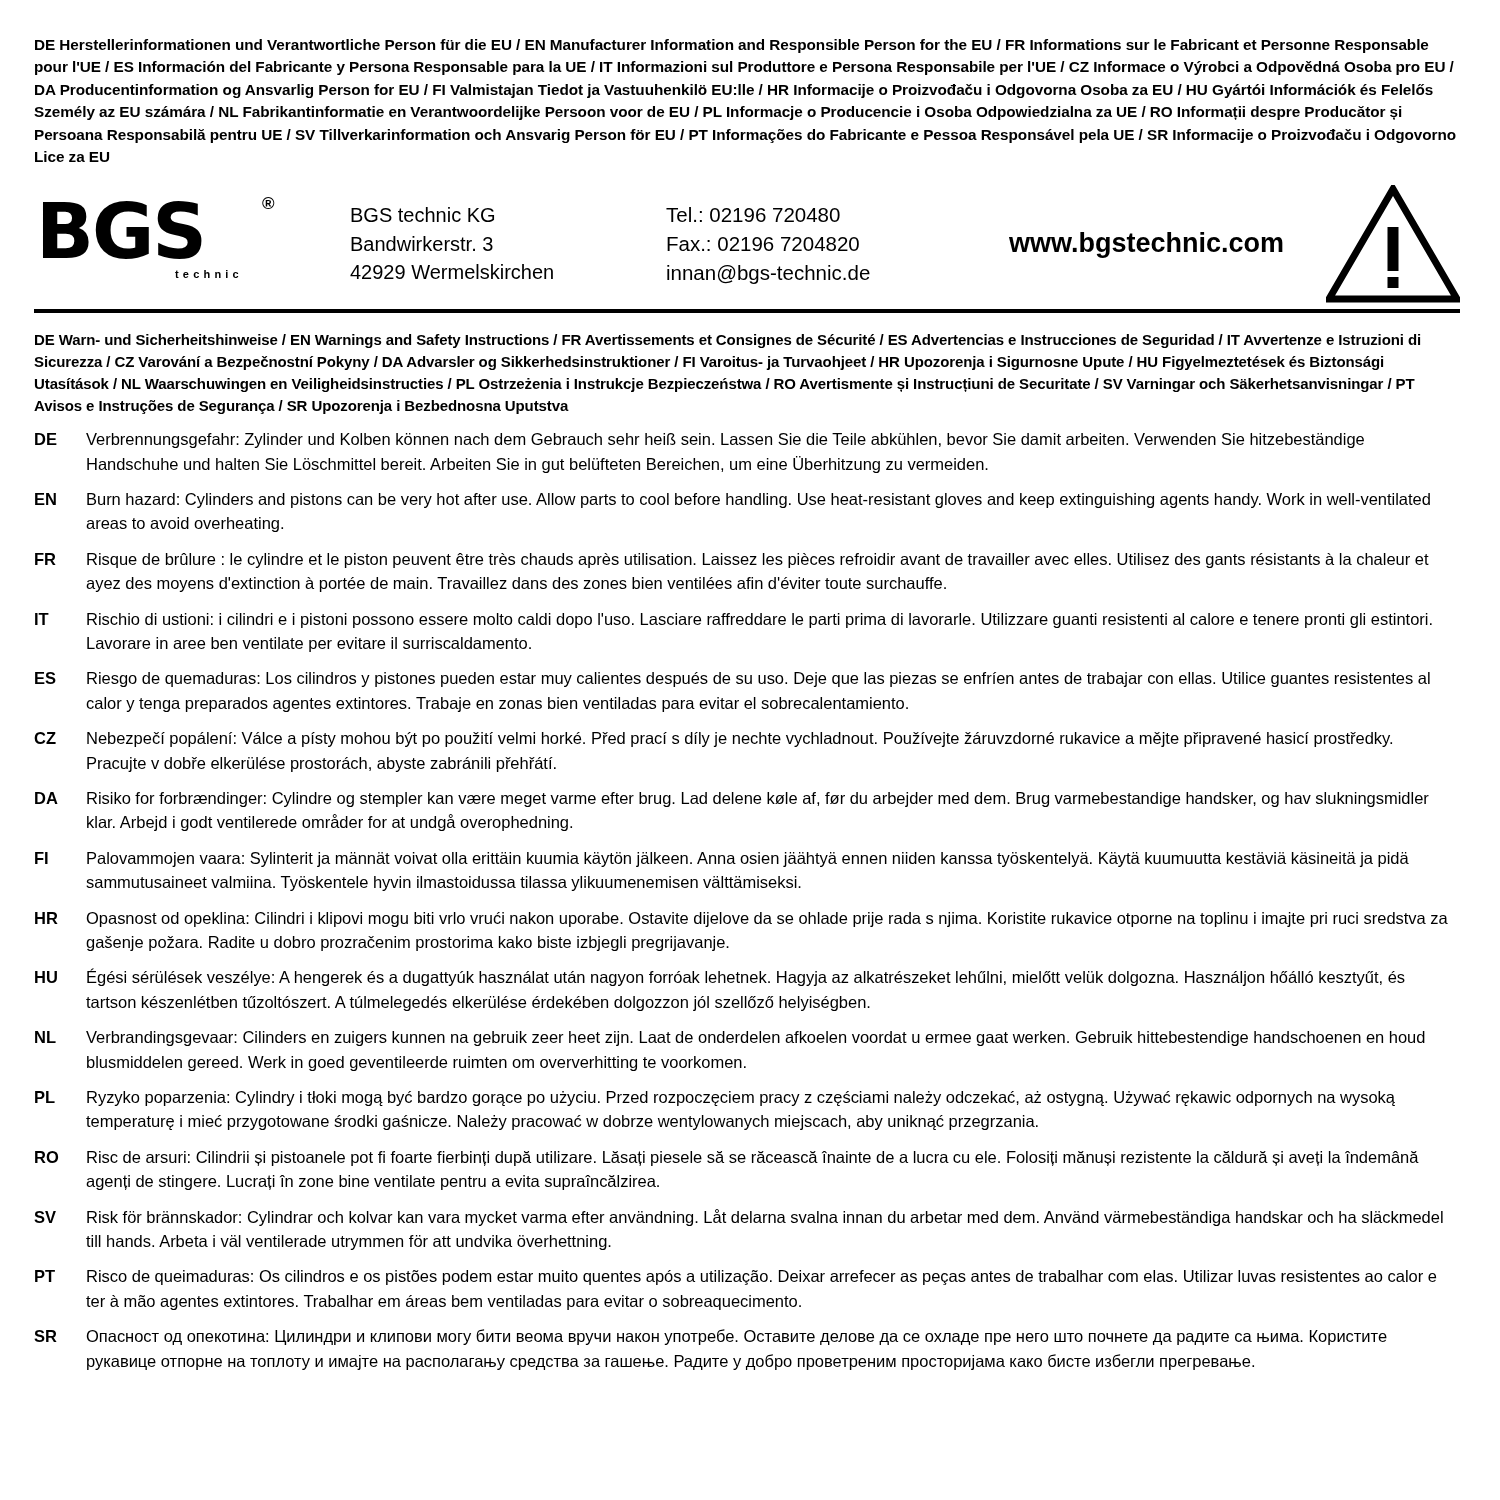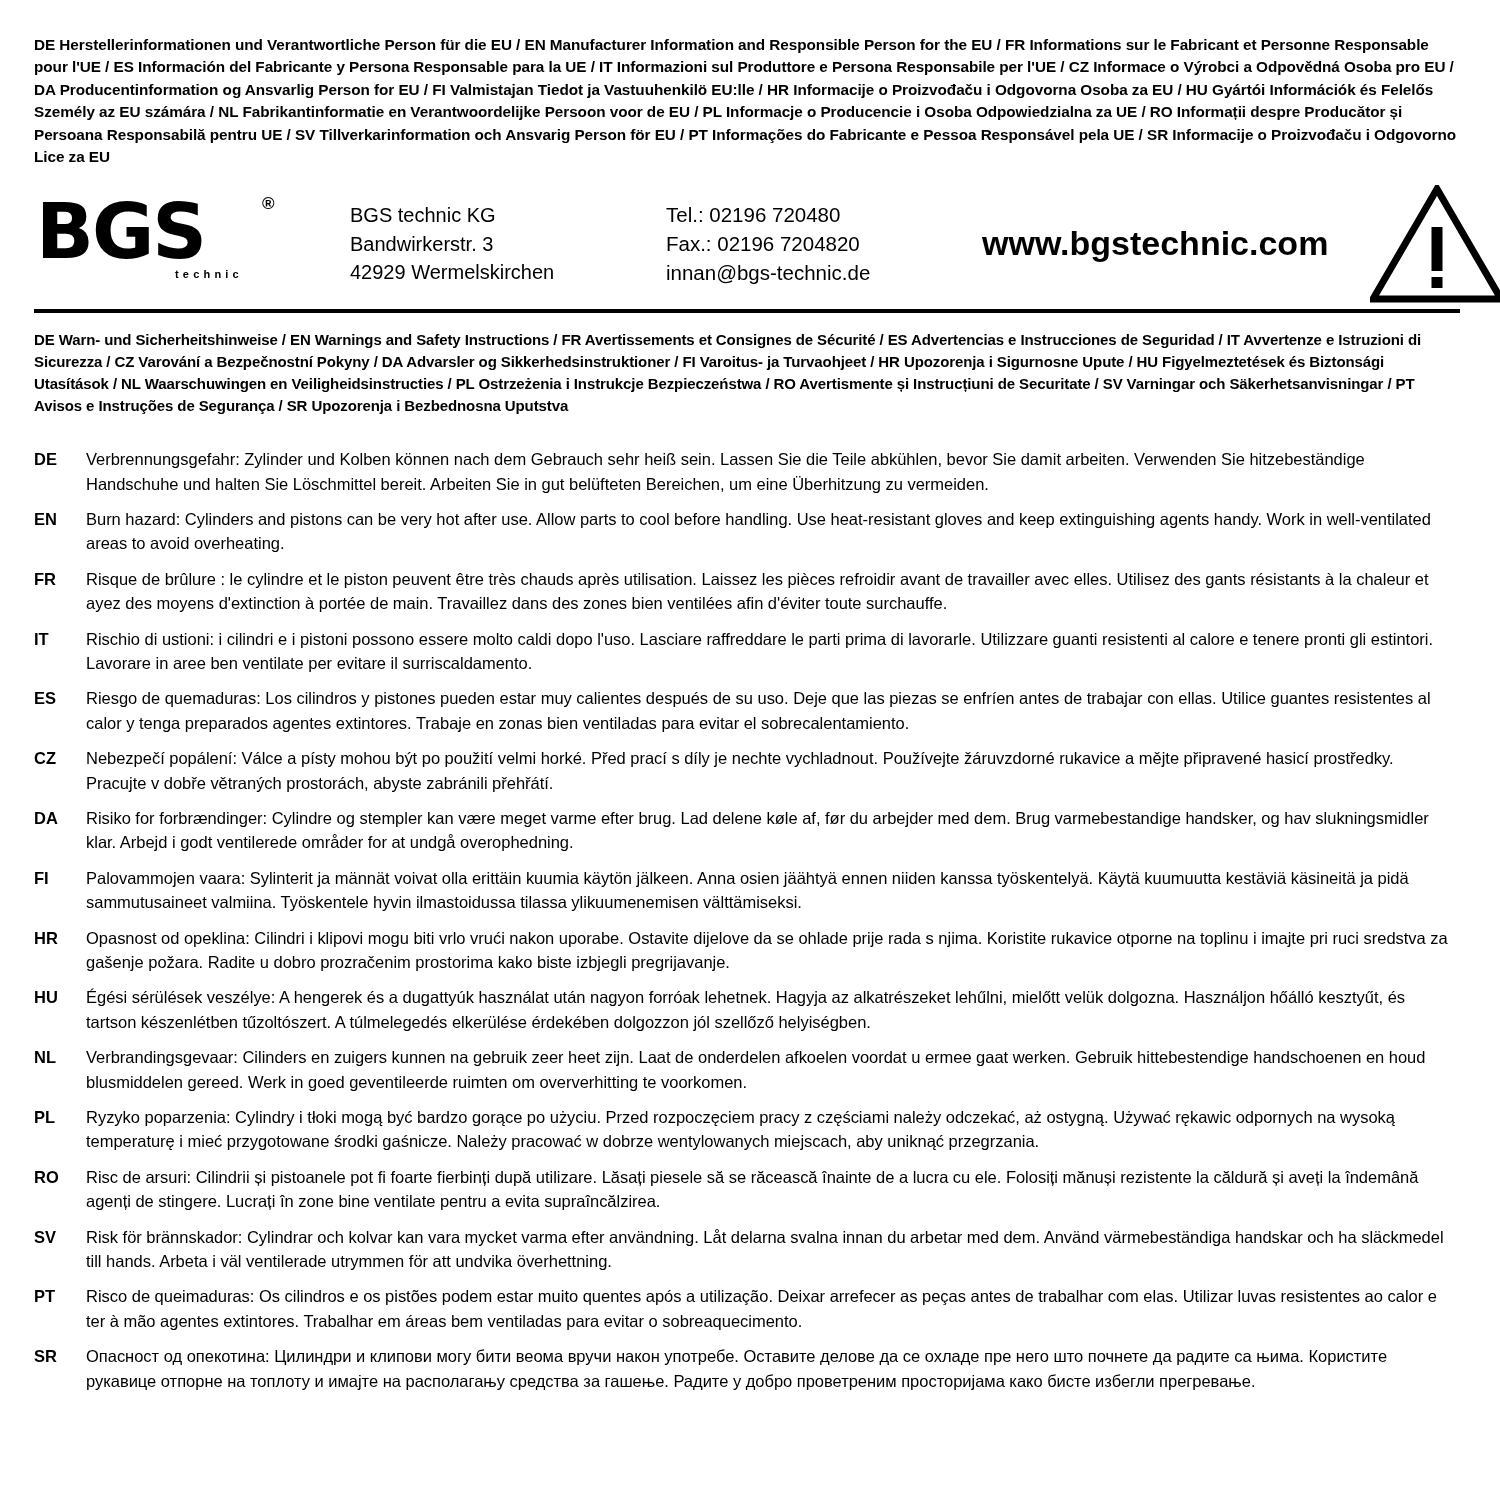--- a/index.html
+++ b/index.html
@@ -79,21 +79,21 @@
     padding-left: 32px;
   }
   .contact-cell {
     flex: 0 0 300px;
     font-size: 20.5px;
     line-height: 1.42;
   }
   .web-cell {
     flex: 1 1 auto;
     text-align: right;
-    font-size: 34px;
+    font-size: 27px;
     font-weight: bold;
     padding-right: 10px;
   }
   .warn-cell {
     flex: 0 0 150px;
     display: flex;
     justify-content: flex-end;
     align-items: center;
   }
   .warn-tri {
@@ -111,21 +111,21 @@
   .safety-heading {
     font-size: 15px;
     font-weight: bold;
     line-height: 1.47;
     letter-spacing: -0.1px;
     margin-top: 16px;
   }
 
   
   .lang-list {
-    margin-top: 30px;
+    margin-top: 10px;
   }
   .lang-row {
     display: flex;
     align-items: flex-start;
     margin-bottom: 11px;
   }
   .lang-code {
     flex: 0 0 52px;
     font-size: 16.5px;
     font-weight: bold;
@@ -206,21 +206,21 @@
       <div class="lang-text">Rischio di ustioni: i cilindri e i pistoni possono essere molto caldi dopo l'uso. Lasciare raffreddare le parti prima di lavorarle. Utilizzare guanti resistenti al calore e tenere pronti gli estintori. Lavorare in aree ben ventilate per evitare il surriscaldamento.</div>
     </div>
 
     <div class="lang-row">
       <div class="lang-code">ES</div>
       <div class="lang-text">Riesgo de quemaduras: Los cilindros y pistones pueden estar muy calientes después de su uso. Deje que las piezas se enfríen antes de trabajar con ellas. Utilice guantes resistentes al calor y tenga preparados agentes extintores. Trabaje en zonas bien ventiladas para evitar el sobrecalentamiento.</div>
     </div>
 
     <div class="lang-row">
       <div class="lang-code">CZ</div>
-      <div class="lang-text">Nebezpečí popálení: Válce a písty mohou být po použití velmi horké. Před prací s díly je nechte vychladnout. Používejte žáruvzdorné rukavice a mějte připravené hasicí prostředky. Pracujte v dobře větraných prostorách, abyste zabránili přehřátí.</div>
+      <div class="lang-text">Nebezpečí popálení: Válce a písty mohou být po použití velmi horké. Před prací s díly je nechte vychladnout. Používejte žáruvzdorné rukavice a mějte připravené hasicí prostředky. Pracujte v dobře elkerülése prostorách, abyste zabránili přehřátí.</div>
     </div>
 
     <div class="lang-row">
       <div class="lang-code">DA</div>
       <div class="lang-text">Risiko for forbrændinger: Cylindre og stempler kan være meget varme efter brug. Lad delene køle af, før du arbejder med dem. Brug varmebestandige handsker, og hav slukningsmidler klar. Arbejd i godt ventilerede områder for at undgå overophedning.</div>
     </div>
 
     <div class="lang-row">
       <div class="lang-code">FI</div>
       <div class="lang-text">Palovammojen vaara: Sylinterit ja männät voivat olla erittäin kuumia käytön jälkeen. Anna osien jäähtyä ennen niiden kanssa työskentelyä. Käytä kuumuutta kestäviä käsineitä ja pidä sammutusaineet valmiina. Työskentele hyvin ilmastoidussa tilassa ylikuumenemisen välttämiseksi.</div>

